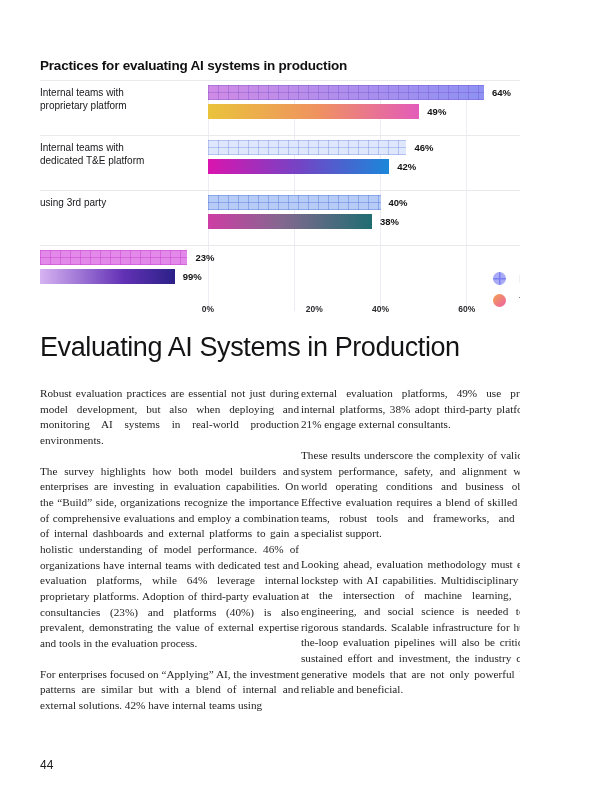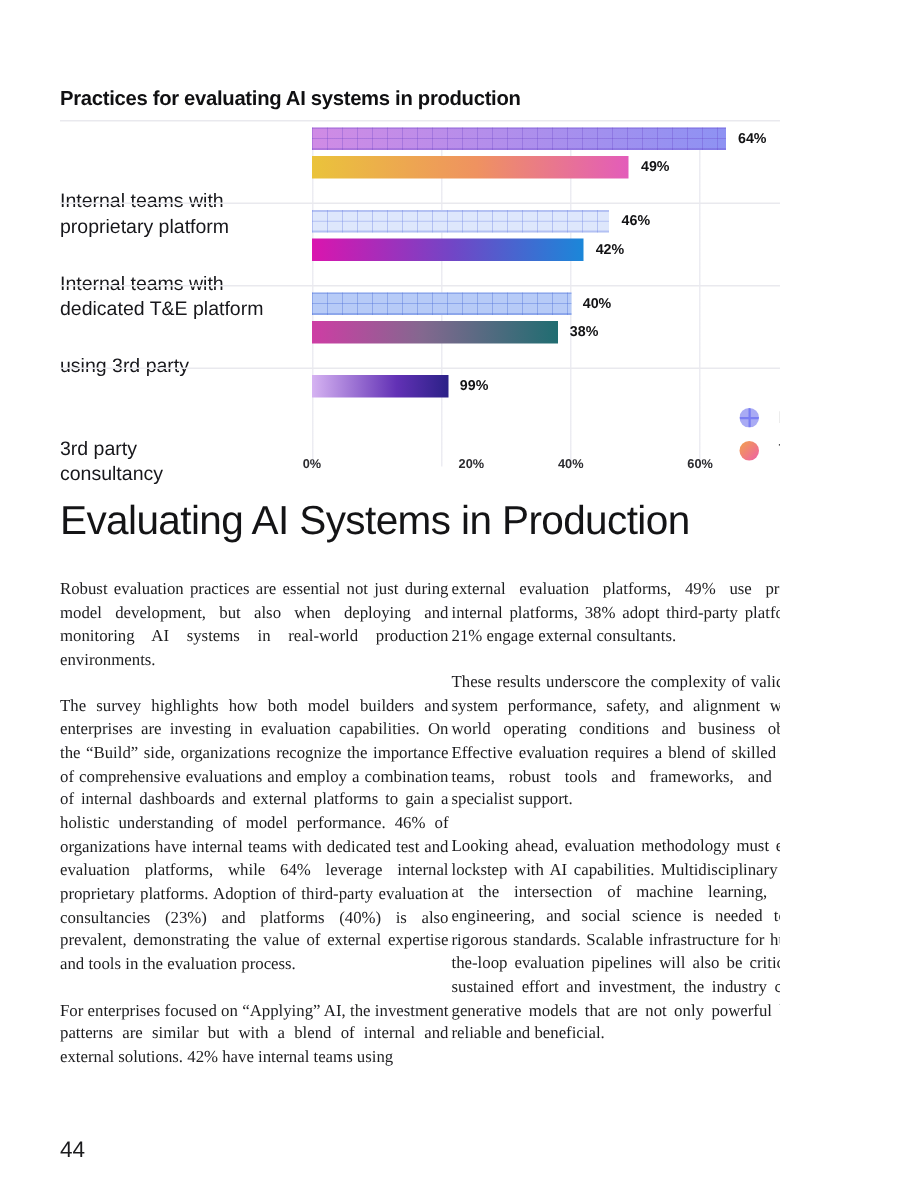--- a/index.html
+++ b/index.html
@@ -22,22 +22,22 @@
       linear-gradient(#ececf2,#ececf2),
       linear-gradient(#ececf2,#ececf2);
     background-size:1px 100%;
     background-repeat:no-repeat;
     background-position:0 0, 25% 0, 50% 0, 75% 0, 100% 0;
     pointer-events:none;
   }
   .row { position:relative; display:flex; height:55px; border-top:1px solid #e9e9ee; }
   .row:last-of-type { height:44px; }
   .row-label {
-    width:168px; padding-top:5px; font-size:13px; font-weight:500;
-    line-height:1.3; color:#17171b; letter-spacing:0;margin-top:40px;
+    width:168px; padding-top:5px; font-size:10px; font-weight:500;
+    line-height:1.3; color:#17171b; letter-spacing:0;
   }
   .bars { flex:1; padding-top:4px; display:flex; flex-direction:column; gap:4px; position:relative; }
   .bar-line { display:flex; align-items:center; height:15px; }
   .bar { height:15px; flex:0 0 auto; }
   .bar-val { margin-left:8px; font-size:9.5px; font-weight:700; color:#121214; white-space:nowrap; }
   .axis { position:relative; margin-left:168px; width:345px; height:14px; margin-top:2px; }
   .axis span {
     position:absolute; transform:translateX(-50%); top:2px;
     font-size:8.5px; font-weight:600; color:#2c2c30;
   }
@@ -63,21 +63,21 @@
   .article-title {
     position:absolute; left:40px; top:332px; width:520px;
     font-size:27px; font-weight:400; letter-spacing:-0.4px; color:#141416;
   }
   .columns { position:absolute; left:40px; top:386px; width:520px; display:flex; gap:2px; }
   .col { flex:1; }
   .col p {
     font-family:"Liberation Serif", serif; font-size:11.2px; line-height:1.4;
     color:#1d1d1f; text-align:justify; margin-bottom:15px;
   }
-  .page-number { position:absolute; left:40px; top:758px; font-size:15px; font-weight:400; color:#1b1b1d; }
+  .page-number { position:absolute; left:40px; top:758px; font-size:12px; font-weight:400; color:#1b1b1d; }
 </style>
 </head>
 <body>
 
 <div class="page">
 
   <section class="chart">
     <h3 class="chart-title">Practices for evaluating AI systems in production</h3>
 
     <div class="chart-body">
@@ -127,25 +127,25 @@
             <span class="bar-val">40%</span>
           </div>
           <div class="bar-line">
             <div class="bar" style="width: 47.5%; background: linear-gradient(90deg, rgb(206, 61, 164), rgb(131, 104, 143) 45%, rgb(32, 109, 113));"></div>
             <span class="bar-val">38%</span>
           </div>
         </div>
       </div>
 
       <div class="row">
-        <div class="row-label">
-          <div>3rd party</div>
-          <div>consultancy</div>
-        </div>
         <div class="bars">
+          <div class="bar-line">
+            <div class="bar" style="width: 28.75%; background: repeating-linear-gradient(90deg, rgba(196, 52, 205, 0.42) 0px, rgba(196, 52, 205, 0.42) 1px, transparent 1px, transparent 10px), repeating-linear-gradient(rgba(196, 52, 205, 0.42) 0px, rgba(196, 52, 205, 0.42) 1px, transparent 1px, transparent 7px), rgb(227, 137, 233);"></div>
+            <span class="bar-val">23%</span>
+          </div>
           <div class="bar-line">
             <div class="bar" style="width: 26.25%; background: linear-gradient(90deg, rgb(214, 179, 242), rgb(98, 49, 181) 62%, rgb(43, 33, 135));"></div>
             <span class="bar-val">99%</span>
           </div>
         </div>
       </div>
 
       <div class="axis">
         <span>0%</span>
         <span>20%</span>

